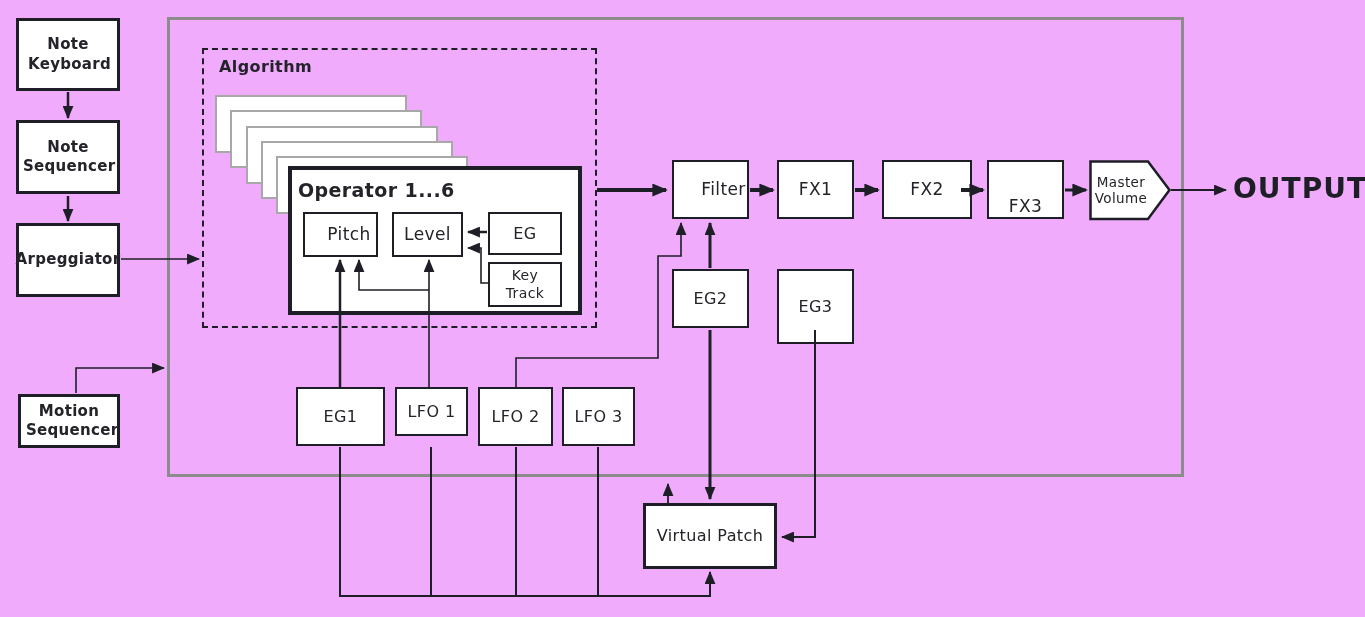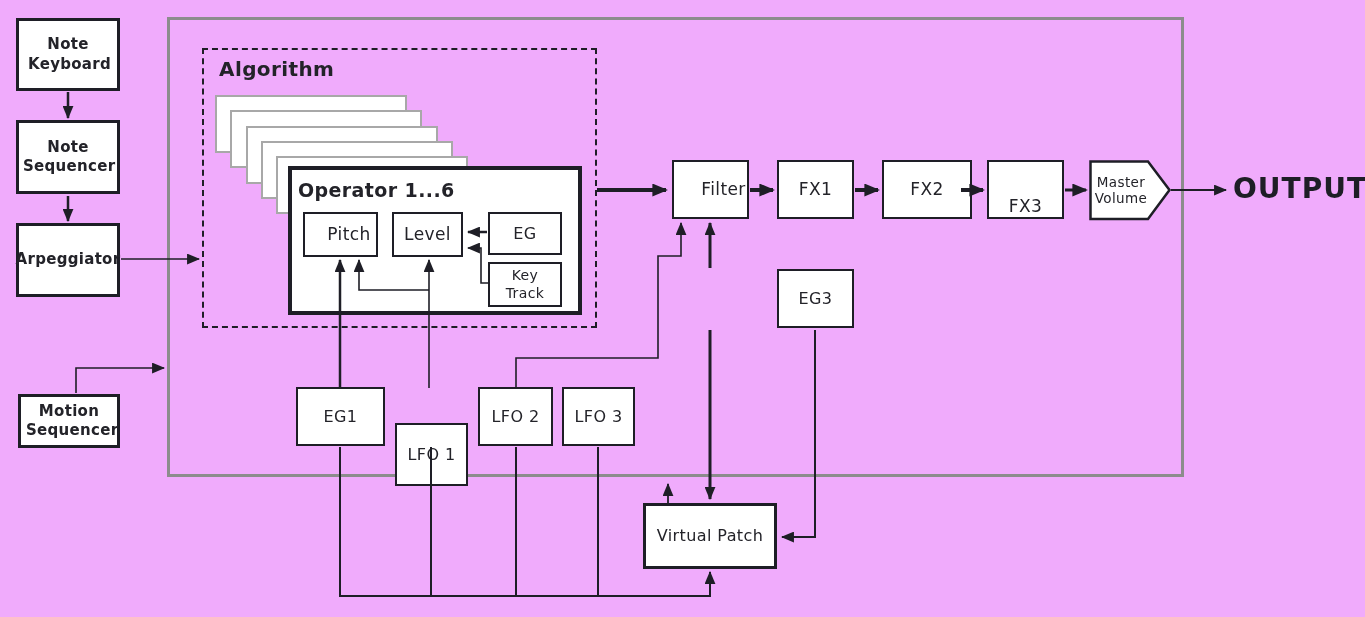--- a/index.html
+++ b/index.html
@@ -10,21 +10,21 @@
   .box{position:absolute;box-sizing:border-box;background:#fff;border:2.5px solid #1e1e26;
        display:flex;align-items:center;justify-content:center;text-align:center;}
   .box.heavy{border-width:3px;}
   .box.thin{border-width:2px;}
   .frame{position:absolute;box-sizing:border-box;background:#fff;border:2px solid #a8a8a8;}
   .outer{position:absolute;box-sizing:border-box;border:3px solid #8c8c8c;background:transparent;}
   .dashedbox{position:absolute;box-sizing:border-box;border:2px dashed #1e1e26;background:transparent;}
   .opbox{position:absolute;box-sizing:border-box;border:4px solid #1e1e26;background:#fff;}
   .lbl{font-size:16px;letter-spacing:.4px;line-height:1.25;}
   .lbl-bold{font-weight:700;font-size:15px;letter-spacing:.3px;line-height:1.3;}
-  .hdr{position:absolute;font-weight:700;font-size:20px;letter-spacing:.4px;}
+  .hdr{position:absolute;font-weight:700;font-size:16px;letter-spacing:.4px;}
   .outtxt{position:absolute;font-size:28px;font-weight:700;letter-spacing:1px;color:#1e1e26;}
   svg.overlay{position:absolute;left:0;top:0;pointer-events:none;}
   svg .c{stroke:#1e1e26;fill:none;}
   .w16{stroke-width:1.6px;} .w18{stroke-width:1.8px;} .w20{stroke-width:2px;}
   .w25{stroke-width:2.5px;} .w30{stroke-width:3px;} .w40{stroke-width:4px;}
 </style>
 </head>
 <body>
 
 <div class="stage">
@@ -84,28 +84,31 @@
 
   <svg class="abs" style="left:1089px;top:160px;" width="84" height="61" viewBox="0 0 84 61">
     <polygon points="1.5,1.5 59,1.5 80.5,30 59,59 1.5,59" fill="#ffffff" stroke="#1e1e26" stroke-width="2.5"></polygon>
   </svg>
   <div class="abs" style="left:1092px;top:163px;width:58px;height:54px;display:flex;align-items:center;justify-content:center;text-align:center;">
     <span class="lbl" style="font-size:13.5px;line-height:1.2;">Master Volume</span>
   </div>
 
   <div class="outtxt" style="left:1233px;top:172px;">OUTPUT</div>
 
-  <div class="box" style="left:777px;top:269px;width:77px;height:59px;text-align:right;">
+  <div class="box" style="left:672px;top:269px;width:77px;height:59px;">
+    <span class="lbl">EG2</span>
+  </div>
+  <div class="box" style="left:777px;top:269px;width:77px;height:75px;text-align:right;">
     <span class="lbl">EG3</span>
   </div>
 
   <div class="box" style="left:296px;top:387px;width:89px;height:59px;">
     <span class="lbl">EG1</span>
   </div>
-  <div class="box" style="left:395px;top:387px;width:73px;height:63px;margin-top:36px;">
+  <div class="box" style="left:395px;top:387px;width:73px;height:49px;">
     <span class="lbl">LFO 1</span>
   </div>
   <div class="box" style="left:478px;top:387px;width:75px;height:59px;">
     <span class="lbl">LFO 2</span>
   </div>
   <div class="box" style="left:562px;top:387px;width:73px;height:59px;">
     <span class="lbl">LFO 3</span>
   </div>
 
   <div class="box" style="left:643px;top:503px;width:134px;height:66px;border-width:3px;">

